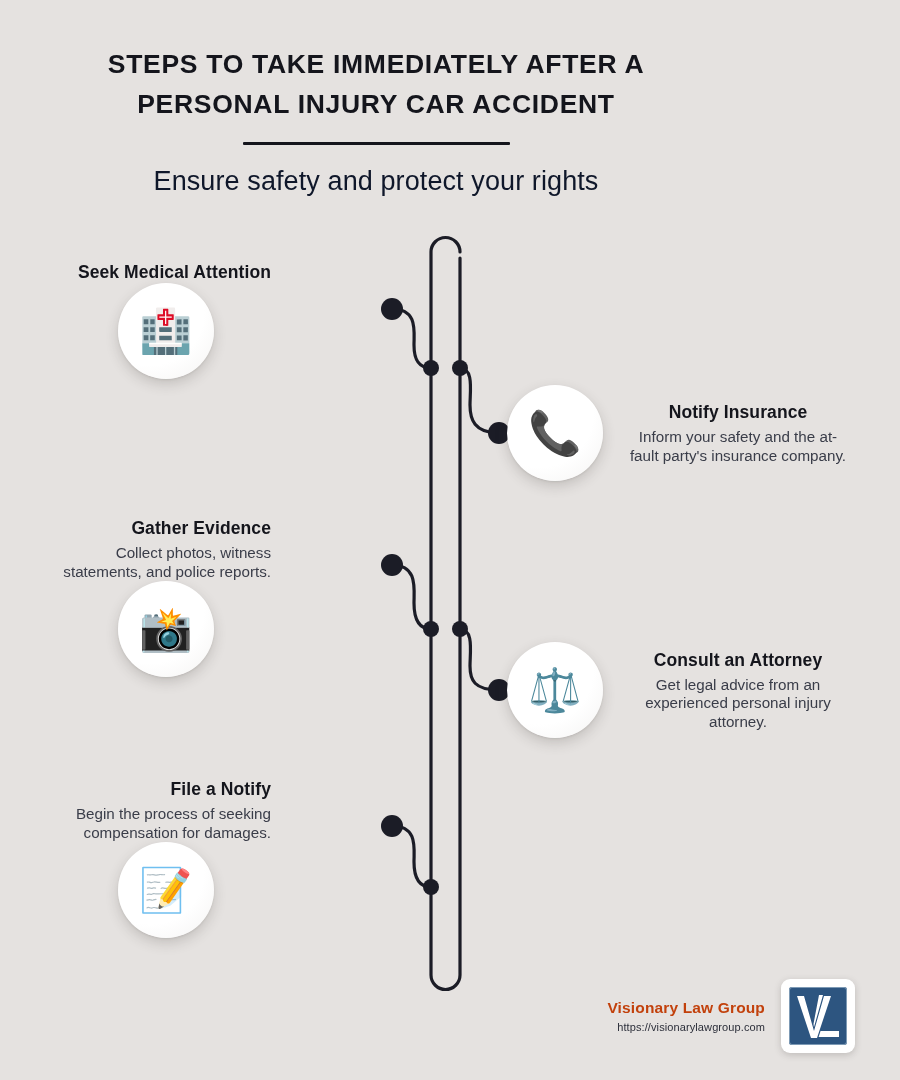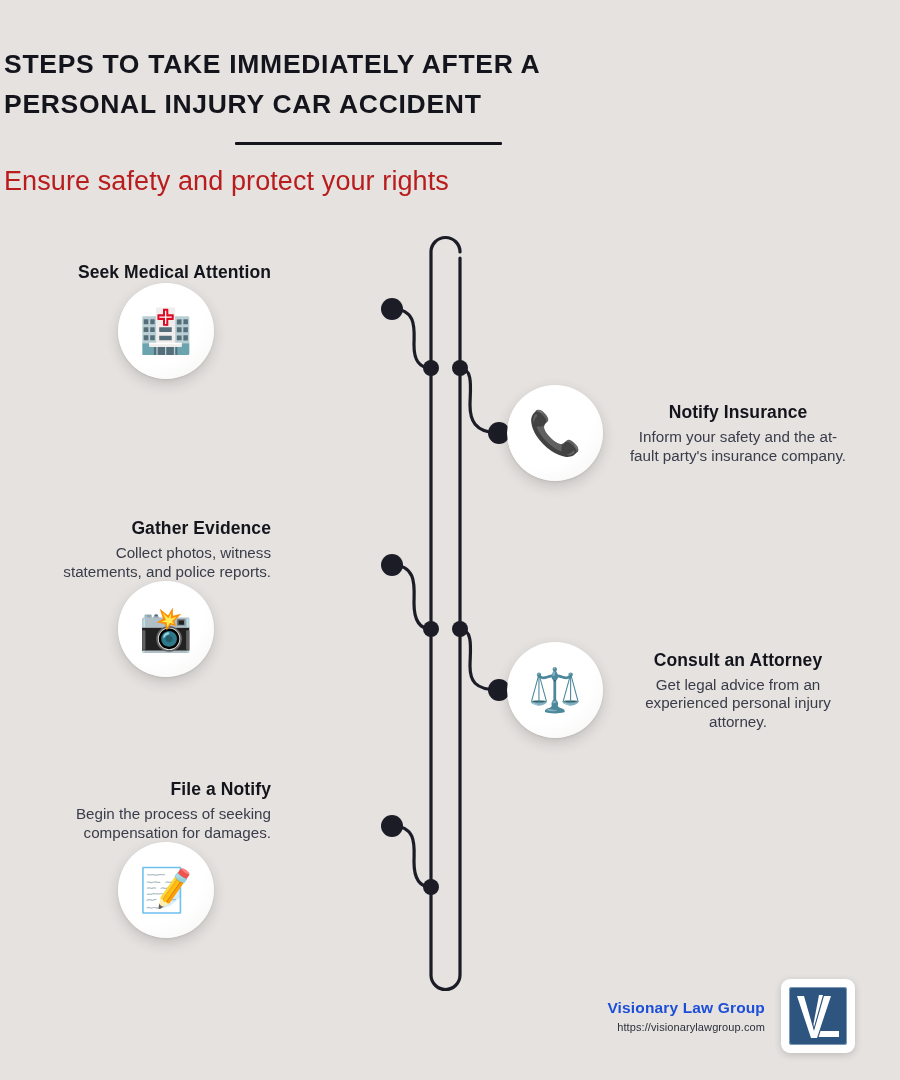--- a/index.html
+++ b/index.html
@@ -17,23 +17,23 @@
     position: absolute;
     inset: 0;
     width: 900px;
     height: 1080px;
   }
 
   
   .header {
     position: absolute;
     top: 44px;
-    left: 4px;
+    left: 12px;
     width: 728px;
-    text-align: left;
+    text-align: center;
   }
   .title {
     font-size: 26.5px;
     font-weight: 800;
     letter-spacing: 0.7px;
     line-height: 40px;
     color: #14151c;
     text-transform: uppercase;
   }
   .title-line { display: block; }
@@ -43,21 +43,21 @@
     height: 3px;
     background: #14151c;
     margin: 18px auto 0 auto;
     border-radius: 1px;
   }
 
   .subtitle {
     margin-top: 21px;
     font-size: 27px;
     font-weight: 400;
-    color: #b91c1c;
+    color: #0f172a;
     letter-spacing: 0.1px;
   }
 
   
   .connector {
     position: absolute;
     top: 0;
     left: 0;
     width: 900px;
     height: 1080px;
@@ -121,21 +121,21 @@
     top: 979px;
     width: 400px;
     display: flex;
     align-items: center;
     justify-content: flex-end;
   }
   .footer-text { text-align: right; margin-right: 16px; }
   .brand-name {
     font-size: 15.5px;
     font-weight: 800;
-    color: #1d4ed8;
+    color: #c2410c;
     letter-spacing: 0.15px;
   }
   .brand-url {
     margin-top: 4px;
     font-size: 11px;
     color: #2c2f3a;
     font-weight: 400;
     letter-spacing: 0.1px;
   }
 

